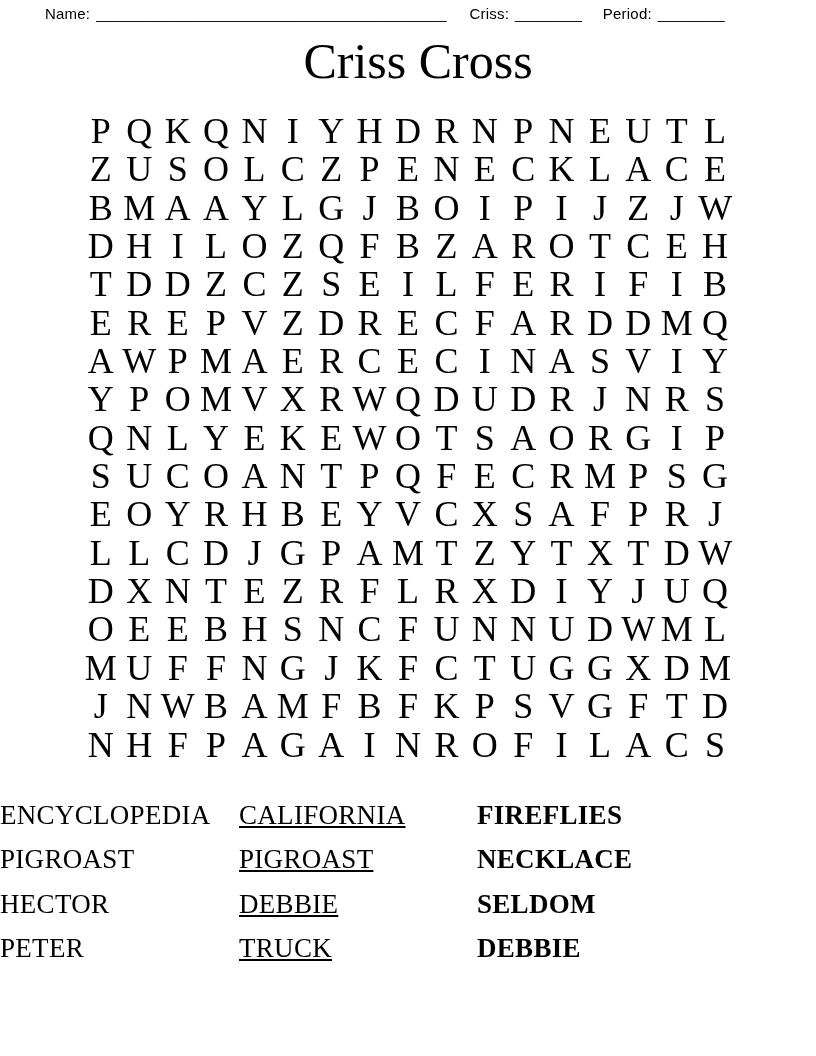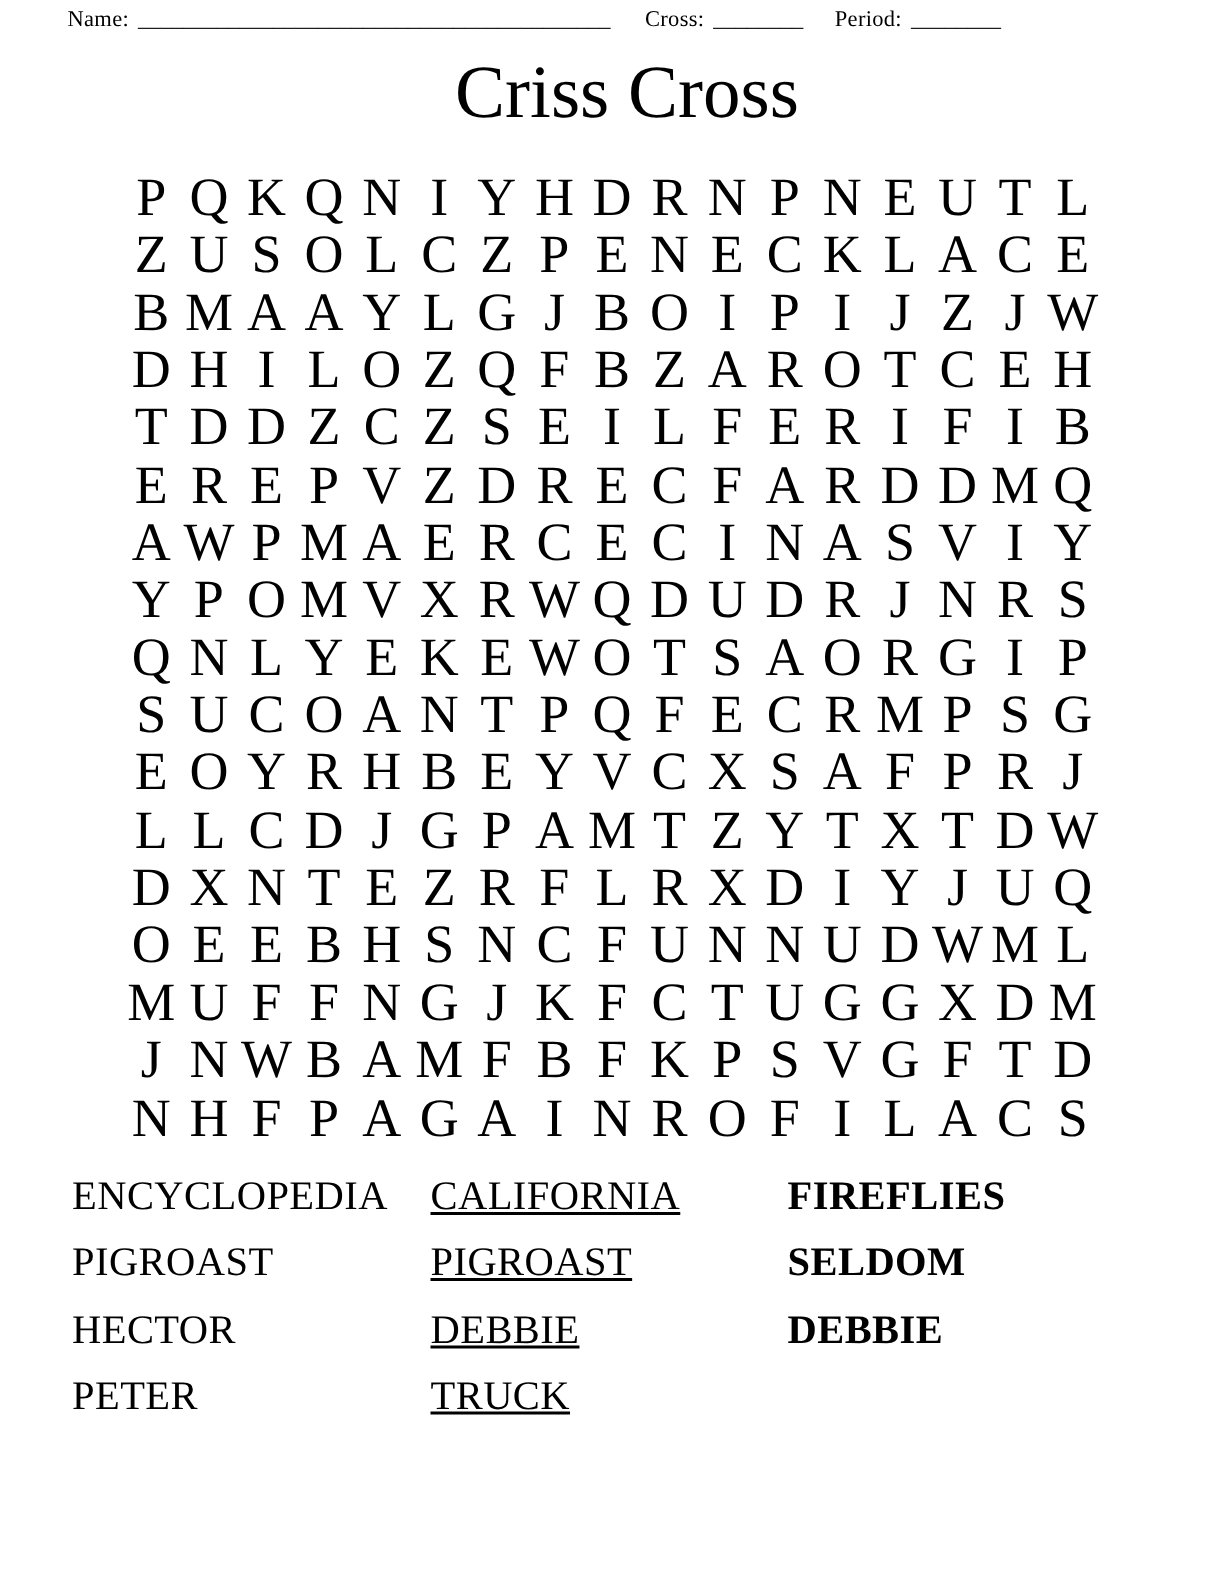--- a/index.html
+++ b/index.html
@@ -9,21 +9,21 @@
     color: #000000;
     font-family: "Liberation Serif", serif;
     overflow: hidden;
   }
 
   
   .sheet-header {
     display: flex;
     align-items: center;
     padding: 5px 0 0 45px;
-    font-family: Liberation Serif, serif;
+    font-family: Liberation Sans, sans-serif;
     font-size: 15px;
     white-space: nowrap;
   }
   .sheet-header .lbl { letter-spacing: 0.2px; }
   .sheet-header .blank { letter-spacing: 0; }
   .gap-a { width: 6px; display:inline-block; }
   .gap-b { width: 23px; display:inline-block; }
   .gap-c { width: 21px; display:inline-block; }
 
   
@@ -52,22 +52,21 @@
     height: 38.35px;
     line-height: 38.35px;
     text-align: center;
     font-size: 36px;
     font-family: "Liberation Serif", serif;
     user-select: none;
   }
 
   
   .word-bank {
-    margin-top: 20px;
-    padding-left: 48px;
+    margin-top: 38px;
     display: flex;
   }
   .word-col { display: flex; flex-direction: column; }
   .word-col-0 { width: 239px; }
   .word-col-1 { width: 238px; text-decoration: underline; }
   .word-col-2 { width: 240px; font-weight: bold; }
   .word-item {
     font-size: 27px;
     line-height: 1.0;
     margin-bottom: 17.5px;
@@ -76,21 +75,21 @@
   }
 </style>
 </head>
 <body>
 
 <div class="sheet-header">
   <span class="lbl">Name:</span>
   <span class="gap-a"></span>
   <span class="blank">__________________________________________</span>
   <span class="gap-b"></span>
-  <span class="lbl">Cross:</span>
+  <span class="lbl">Criss:</span>
   <span class="gap-a"></span>
   <span class="blank">________</span>
   <span class="gap-c"></span>
   <span class="lbl">Period:</span>
   <span class="gap-a"></span>
   <span class="blank">________</span>
 </div>
 
 <div class="puzzle-title">Criss Cross</div>
 
@@ -428,16 +427,17 @@
       <div class="word-item">PETER</div>
     </div>
     <div class="word-col word-col-1">
       <div class="word-item">CALIFORNIA</div>
       <div class="word-item">PIGROAST</div>
       <div class="word-item">DEBBIE</div>
       <div class="word-item">TRUCK</div>
     </div>
     <div class="word-col word-col-2">
       <div class="word-item">FIREFLIES</div>
+      <div class="word-item">NECKLACE</div>
       <div class="word-item">SELDOM</div>
       <div class="word-item">DEBBIE</div>
     </div>
   </div>
 
 </body></html>

